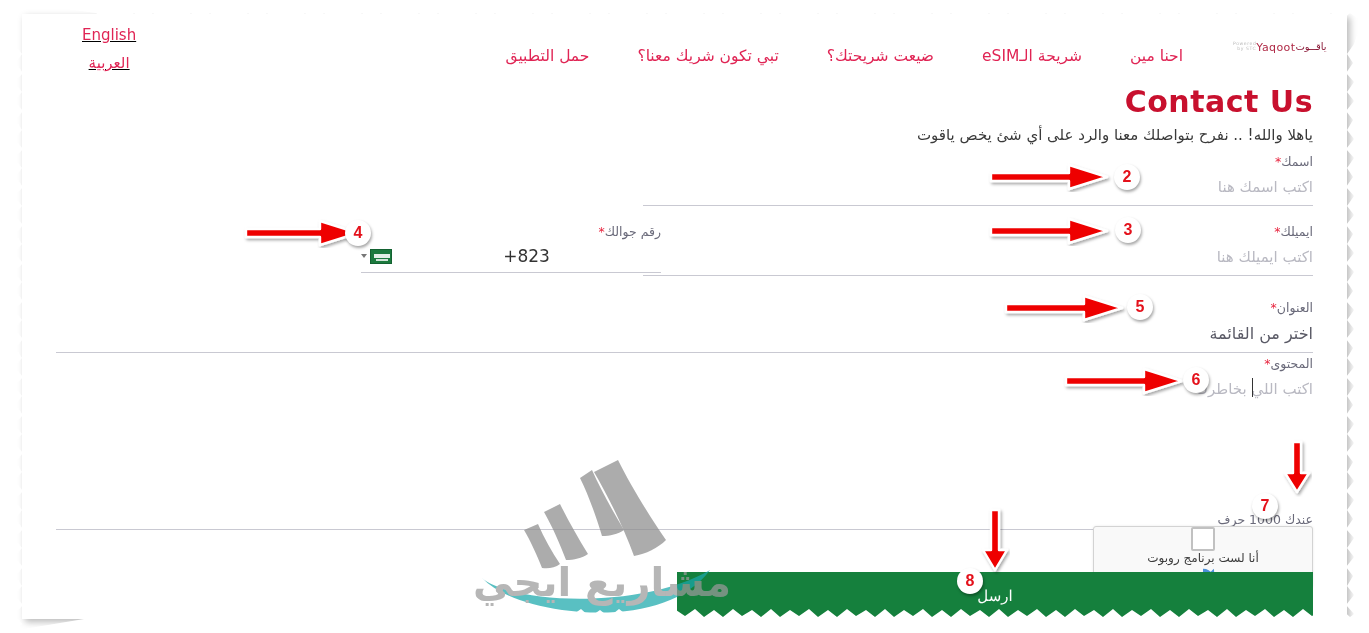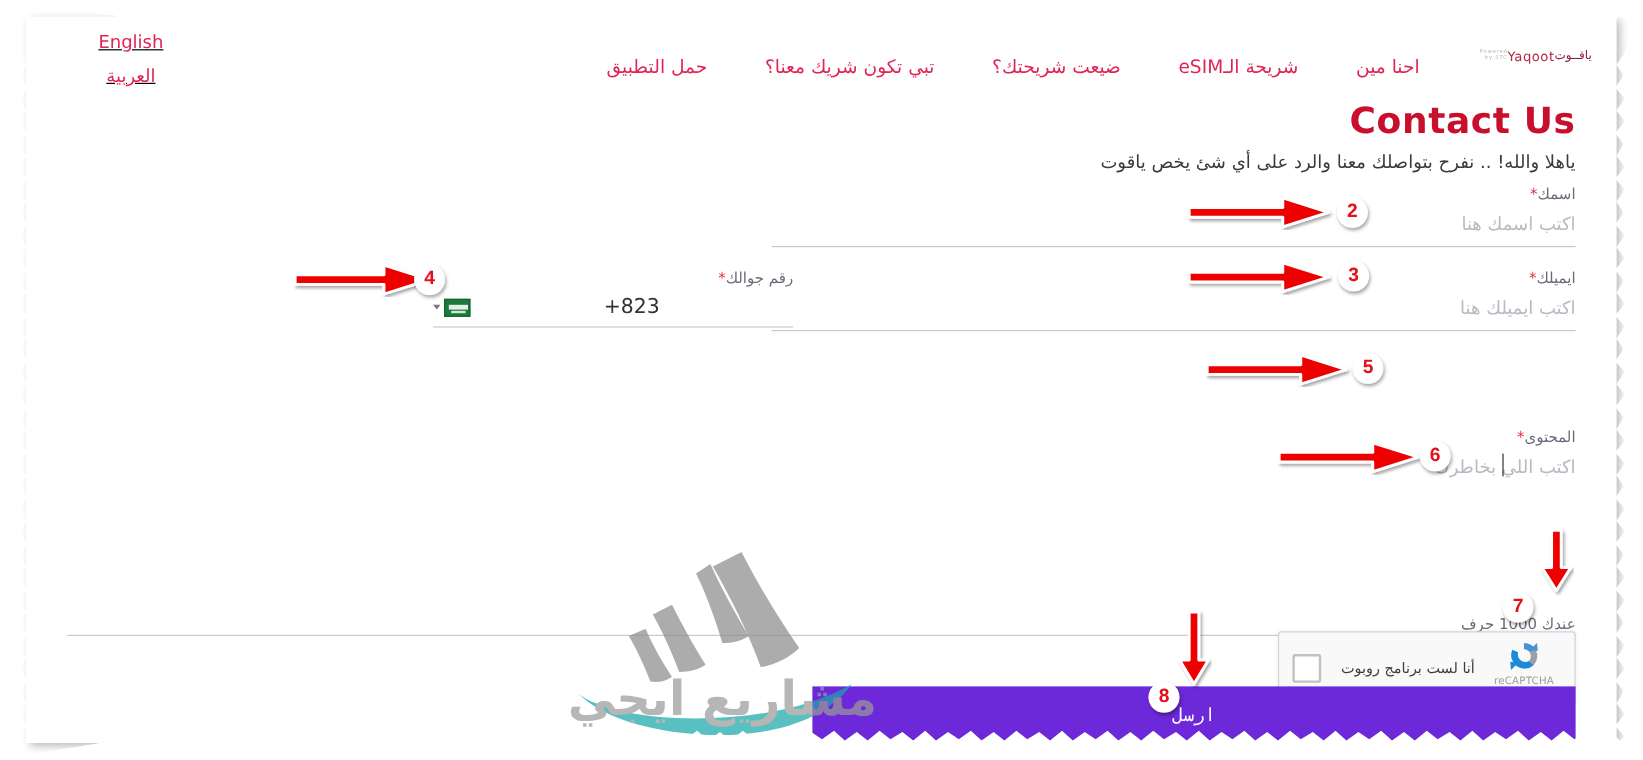--- a/index.html
+++ b/index.html
@@ -265,30 +265,31 @@
     top: 156px;
     font-size: 12.5px;
     color: #6a6a7a;
   }
 
   
   .recaptcha {
     position: absolute;
     right: 34px;
     top: 438px;
-    width: 248px;
+    width: 220px;
     height: 62px;
     border: 1px solid #d3d3d3;
     border-radius: 3px;
     background: #f9f9f9;
     box-shadow: 0 0 3px rgba(0,0,0,.08);
     display: flex;
     align-items: center;
     direction: ltr;
     padding: 0 11px;
+    flex-direction: column;
   }
   .rc-check {
     width: 24px; height: 24px;
     background: #fff;
     border: 2px solid #c1c1c1;
     border-radius: 2px;
     cursor: pointer;
     flex: 0 0 auto;
   }
   .rc-label {
@@ -317,24 +318,24 @@
     direction: rtl;
   }
 
   
   .submit-btn {
     position: absolute;
     right: 34px;
     left: 655px;
     bottom: -1px;
     height: 48px;
-    background: #6d28d9;
+    background: #15803d;
     border: none;
     color: #fff;
-    font-family: Liberation Mono, monospace;
+    font-family: Liberation Serif, serif;
     font-size: 15px;
     cursor: pointer;
     letter-spacing: .3px;
   }
 
   
   .watermark {
     position: absolute;
     left: 420px;
     top: 370px;
@@ -436,20 +437,26 @@
         </div>
         <div class="phone-row">
           <div class="flag-select">
             <span class="caret-dn"></span>
             <span class="flag-sa"></span>
           </div>
           <div class="phone-code">+823</div>
         </div>
       </div>
 
+      <div class="field f-subject">
+        <div class="field-label">
+          <span>العنوان</span><span class="req">*</span>
+        </div>
+        <div class="select-value">اختر من القائمة</div>
+      </div>
 
       <div class="field f-message">
         <div class="field-label">
           <span>المحتوى</span><span class="req">*</span>
         </div>
         <div class="msg-box">
           <span class="msg-placeholder">اكتب اللي بخاطرك</span>
           <span class="msg-caret"></span>
         </div>
         <div class="char-count">عندك 1000 حرف</div>

